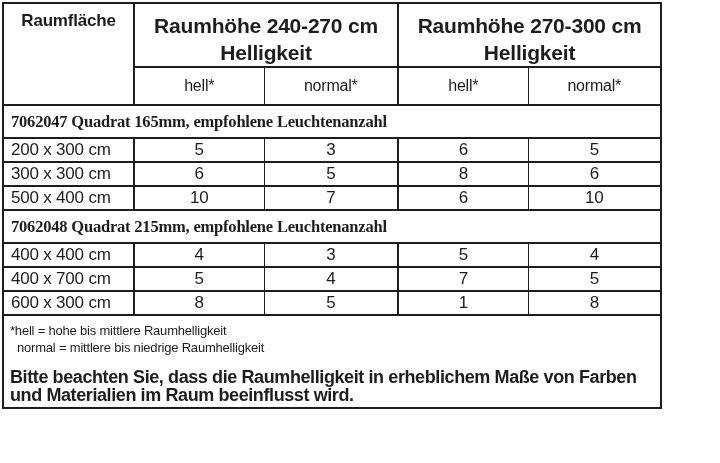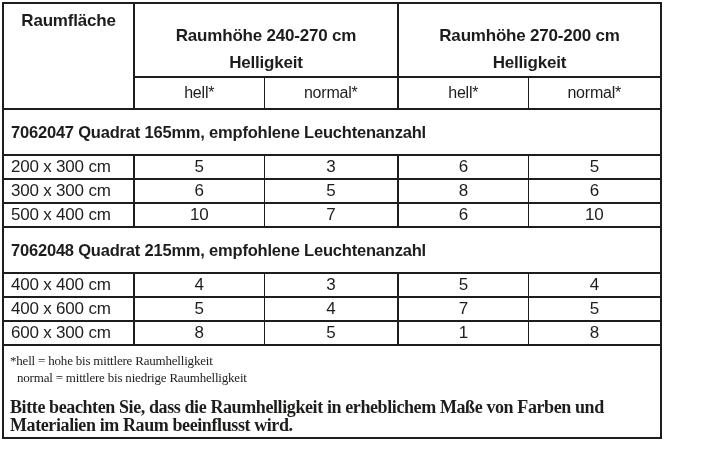--- a/index.html
+++ b/index.html
@@ -28,38 +28,38 @@
   th, td {
     border: 2px solid #1d1d1b;
     padding: 0;
     color: #1d1d1b;
   }
   
   .c-hell { border-right-width: 1px; }
   .c-norm { border-left-width: 1px; }
 
   tr.header-groups { height: 64px; }
-  tr.header-sub    { height: 32px; margin-top: 17px; }
-  tr.section-row   { height: 46px; }
+  tr.header-sub    { height: 38px; margin-top: 17px; }
+  tr.section-row   { height: 33px; font-family: Liberation Serif, serif; }
   tr.data-row      { height: 24px; }
   tr.footnote-row  { height: 93px; }
 
   th.area-h {
     vertical-align: top;
     text-align: center;
     font-size: 17px;
     font-weight: bold;
     padding-top: 7px;
   }
   th.group-h {
     vertical-align: top;
     text-align: center;
-    font-size: 17px;
+    font-size: 21px;
     font-weight: bold;
-    padding-top: 18px;
+    padding-top: 8px;
     line-height: 27px;
   }
   th.sub-h {
     font-weight: normal;
     font-size: 16px;
     text-align: center;
     vertical-align: middle;
   }
   td.section-title {
     font-weight: bold;
@@ -77,21 +77,20 @@
   }
   td.val-cell {
     font-size: 17px;
     font-weight: normal;
     text-align: center;
     vertical-align: middle;
   }
   td.footnote-cell {
     vertical-align: top;
     padding: 6px 0 0 6px;
-    font-family: Liberation Serif, serif;
   }
   .fn-line {
     font-size: 13px;
     line-height: 17px;
     font-weight: normal;
   }
   .fn-line.indent { padding-left: 7px; }
   .fn-note {
     font-size: 18px;
     font-weight: bold;
@@ -113,21 +112,21 @@
       <col style="width:133px">
     </colgroup>
     <thead>
       <tr class="header-groups">
         <th class="area-h" rowspan="2">Raumfläche</th>
         <th class="group-h" colspan="2">
           <div>Raumhöhe 240-270 cm</div>
           <div>Helligkeit</div>
         </th>
         <th class="group-h" colspan="2">
-          <div>Raumhöhe 270-200 cm</div>
+          <div>Raumhöhe 270-300 cm</div>
           <div>Helligkeit</div>
         </th>
       </tr>
       <tr class="header-sub">
         <th class="sub-h c-hell">hell*</th>
         <th class="sub-h c-norm">normal*</th>
         <th class="sub-h c-hell">hell*</th>
         <th class="sub-h c-norm">normal*</th>
       </tr>
     </thead>
@@ -160,21 +159,21 @@
         <td class="section-title" colspan="5">7062048 Quadrat 215mm, empfohlene Leuchtenanzahl</td>
       </tr>
       <tr class="data-row">
         <td class="area-cell">400 x 400 cm</td>
         <td class="val-cell c-hell">4</td>
         <td class="val-cell c-norm">3</td>
         <td class="val-cell c-hell">5</td>
         <td class="val-cell c-norm">4</td>
       </tr>
       <tr class="data-row">
-        <td class="area-cell">400 x 600 cm</td>
+        <td class="area-cell">400 x 700 cm</td>
         <td class="val-cell c-hell">5</td>
         <td class="val-cell c-norm">4</td>
         <td class="val-cell c-hell">7</td>
         <td class="val-cell c-norm">5</td>
       </tr>
       <tr class="data-row">
         <td class="area-cell">600 x 300 cm</td>
         <td class="val-cell c-hell">8</td>
         <td class="val-cell c-norm">5</td>
         <td class="val-cell c-hell">1</td>

